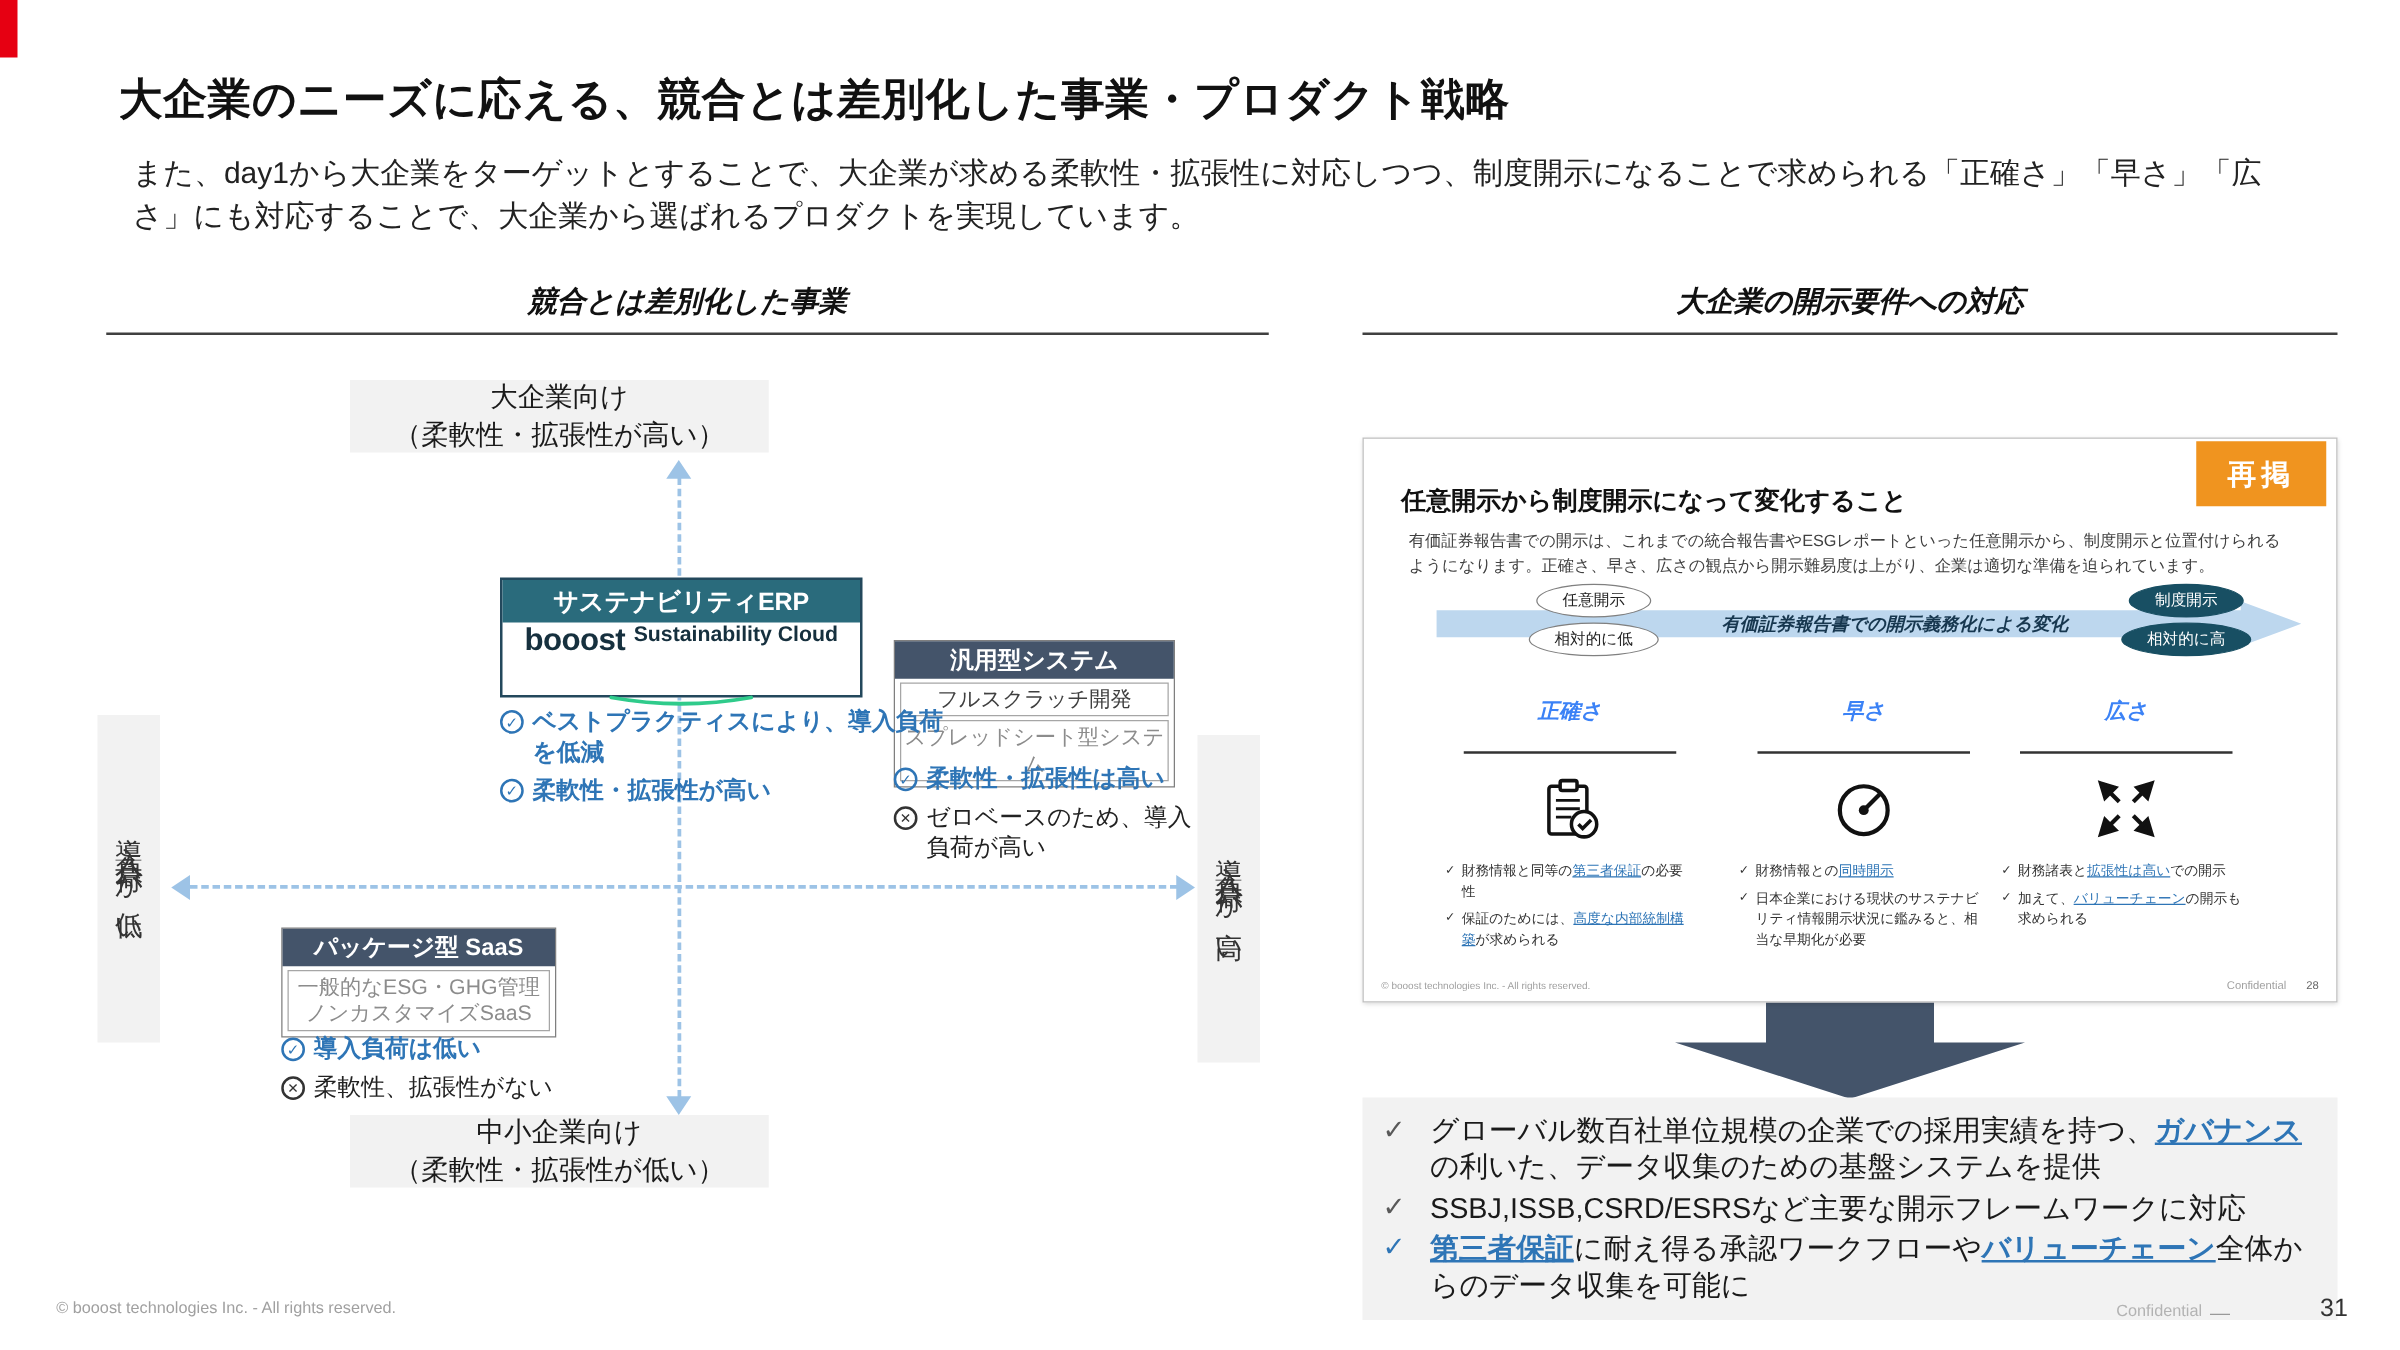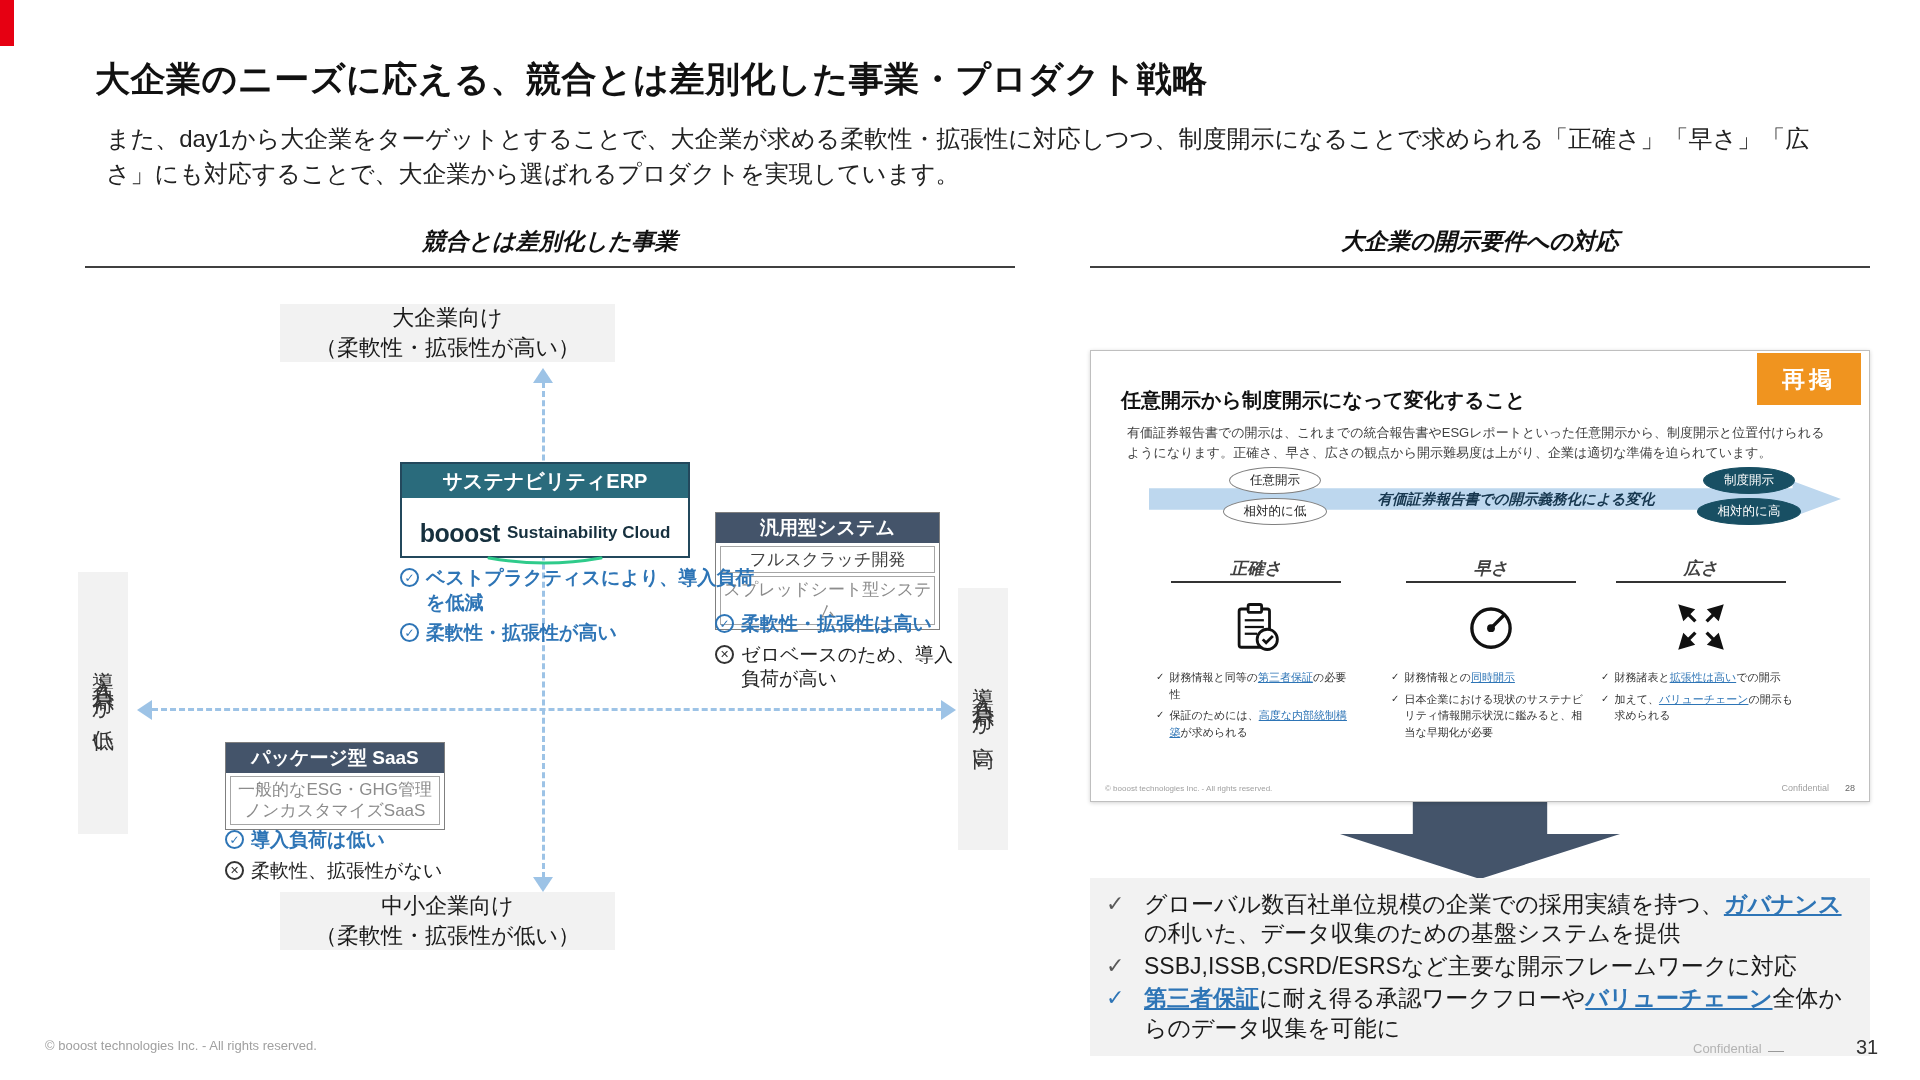--- a/index.html
+++ b/index.html
@@ -39,21 +39,21 @@
   .ah { width:0; height:0; z-index:0; }
   .ah-up   { left:533px; top:368px; border-left:10px solid transparent; border-right:10px solid transparent; border-bottom:15px solid #9DC3E6; }
   .ah-down { left:533px; top:877px; border-left:10px solid transparent; border-right:10px solid transparent; border-top:15px solid #9DC3E6; }
   .ah-left { left:137px; top:700px; border-top:10px solid transparent; border-bottom:10px solid transparent; border-right:15px solid #9DC3E6; }
   .ah-right{ left:941px; top:700px; border-top:10px solid transparent; border-bottom:10px solid transparent; border-left:15px solid #9DC3E6; }
 
   
   .erp-box { left:400px; top:462px; width:290px; height:96px; border:2px solid #23485C; background:#fff; z-index:2; }
   .erp-head { height:34px; background:#2A6B7C; color:#fff; font-weight:bold; font-size:20px;
               display:flex; align-items:center; justify-content:center; }
-  .erp-body { height:70px; display:flex; align-items:center; justify-content:center; gap:7px; position:relative; }
+  .erp-body { height:70px; display:flex; align-items:flex-start; justify-content:center; gap:7px; position:relative; }
   .logo-main { font-size:25px; font-weight:800; color:#16303E; letter-spacing:-0.5px; }
   .logo-suffix { font-size:17px; font-weight:bold; color:#16303E; }
   .swoosh { position:absolute; left:50%; transform:translateX(-50%); bottom:2px; }
 
   
   .sys-box { border:1px solid #7F7F7F; background:#fff; z-index:2; padding-bottom:4px; }
   .gen-box { left:715px; top:512px; width:225px; }
   .saas-box { left:225px; top:742px; width:220px; }
   .sys-head { height:30px; background:#44546A; color:#fff; font-weight:bold; font-size:19px;
               display:flex; align-items:center; justify-content:center; }
@@ -94,21 +94,21 @@
   .oval { height:27px; border-radius:50%; display:flex; align-items:center; justify-content:center;
           font-size:12.5px; z-index:3; }
   .oval.light { background:#fff; border:1px solid #808080; color:#222; }
   .oval.dark { background:#184F63; border:1px solid #184F63; color:#fff; }
   .o1 { left:138px; top:116px; width:92px; }
   .o2 { left:132px; top:147px; width:104px; }
   .o3 { left:612px; top:116px; width:92px; }
   .o4 { left:606px; top:147px; width:104px; }
   .mcol { top:206px; width:200px; }
   .mcol-h { font-style:italic; font-weight:bold; font-size:17px; text-align:center;
-            border-bottom:2px solid #333; padding-bottom:1px; width:170px; margin:0 auto; color:#404040; }
+            border-bottom:2px solid #333; padding-bottom:21px; width:170px; margin:0 auto; color:#3b82f6; }
   .mcol-icon { height:64px; display:flex; align-items:center; justify-content:center; margin:12px 0 10px; }
   .mb { display:flex; gap:5px; font-size:11px; line-height:1.5; color:#333; margin-bottom:5px; text-align:left; }
   .mchk { flex:none; font-size:10px; color:#333; }
   .mchk::before { content:"✓"; }
   .mlink { color:#2E75B6; text-decoration:underline; }
   .m-foot-l { left:14px; bottom:8px; font-size:8px; color:#A0A0A0; }
   .m-foot-r { right:14px; bottom:8px; font-size:9px; color:#A0A0A0; display:flex; gap:16px; align-items:baseline; }
   .m-foot-r .pg { color:#666; }
 
   

